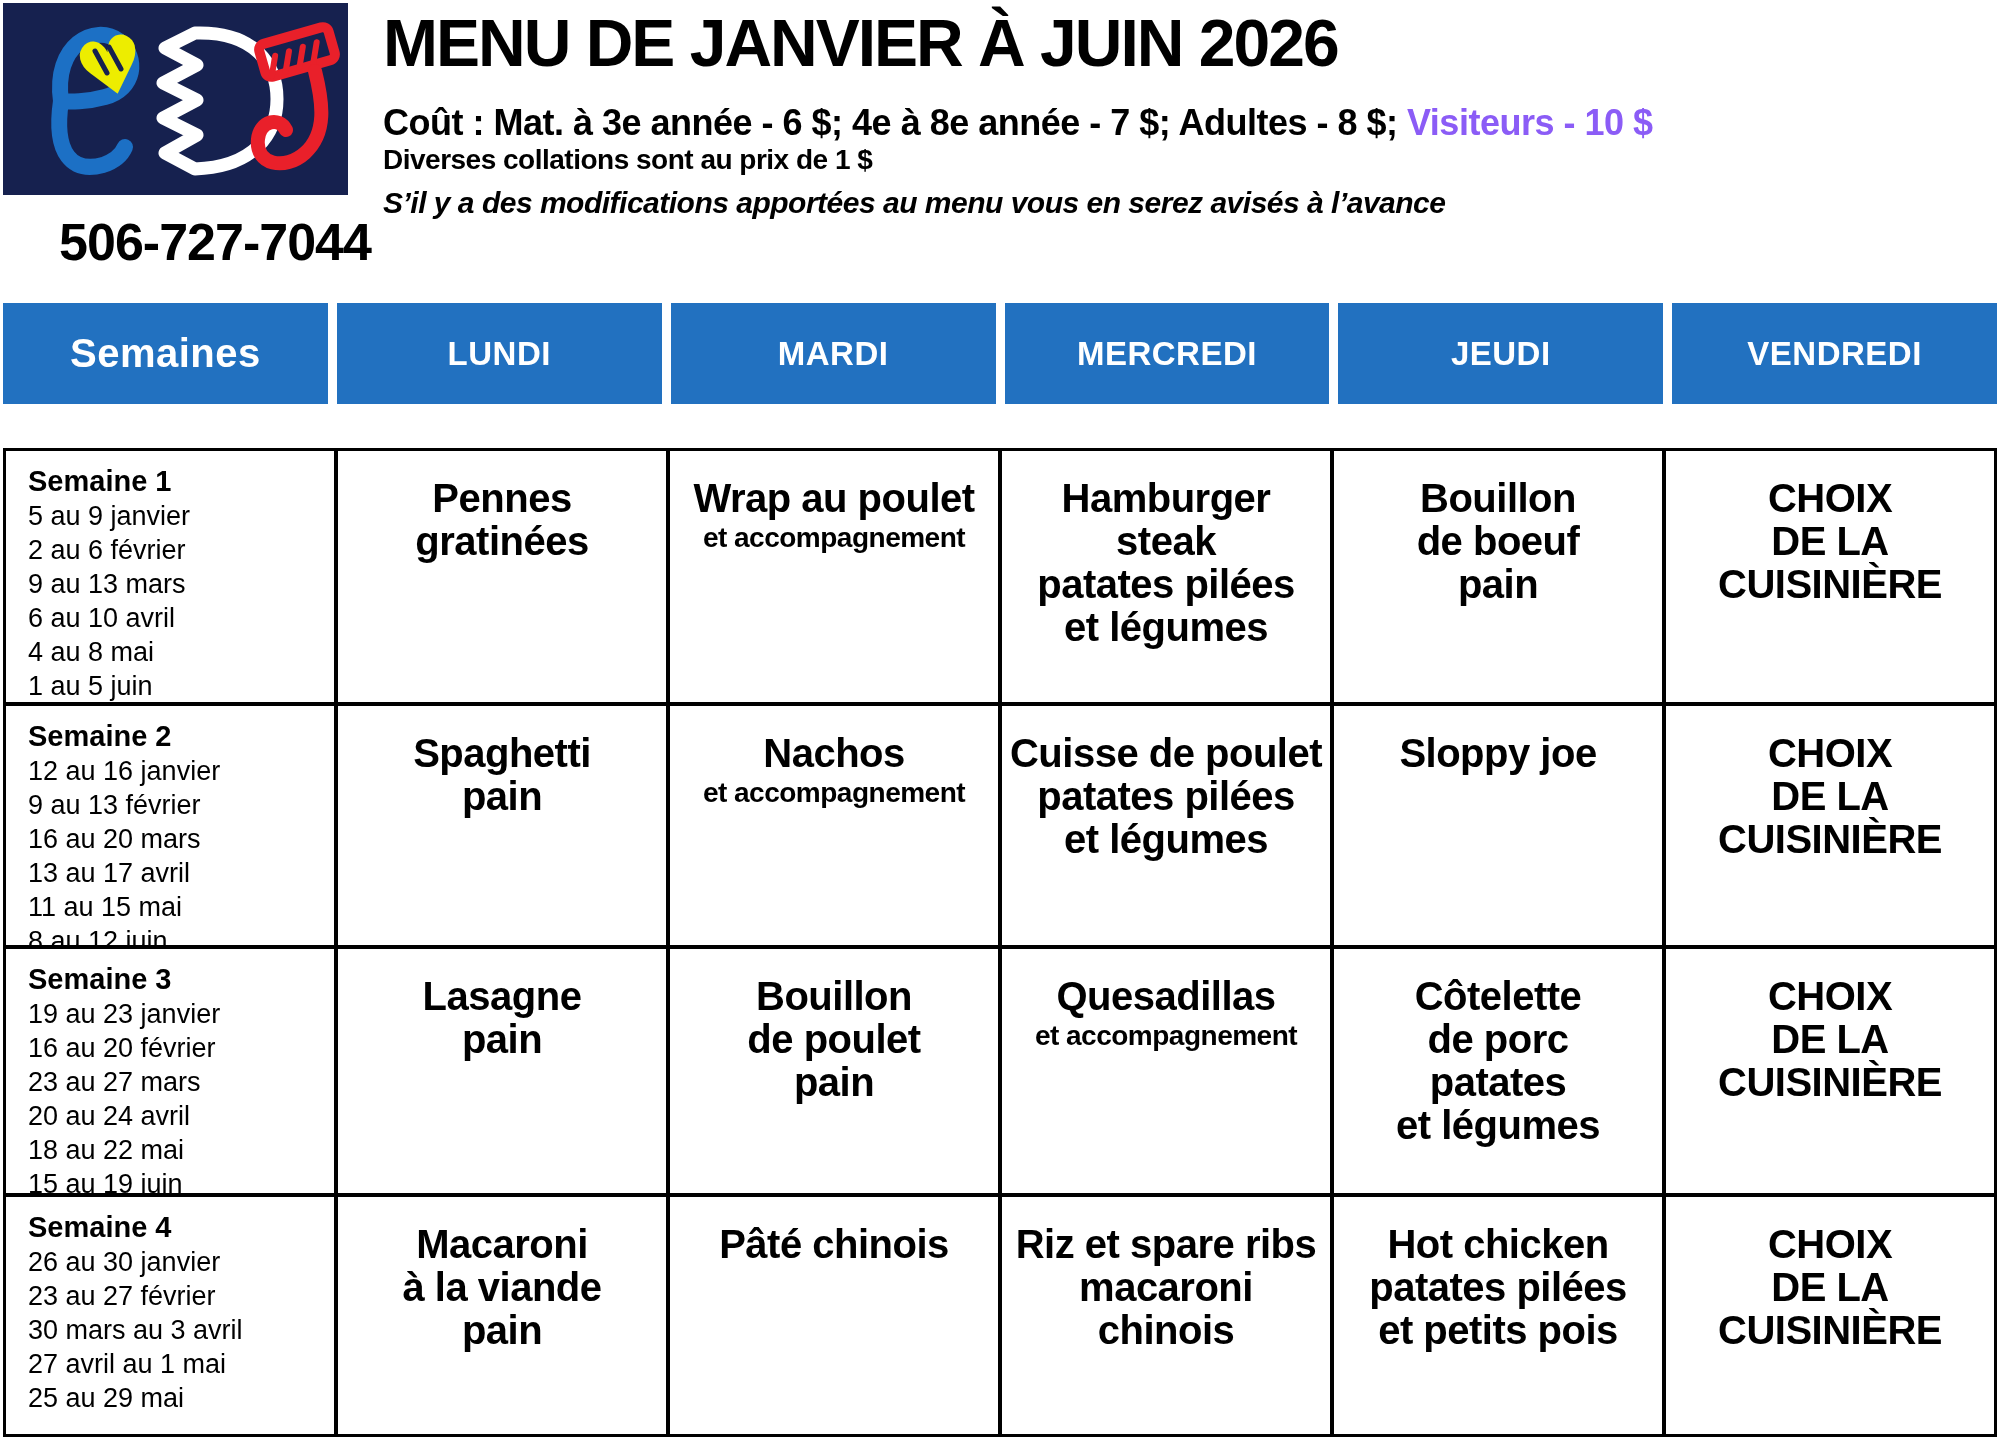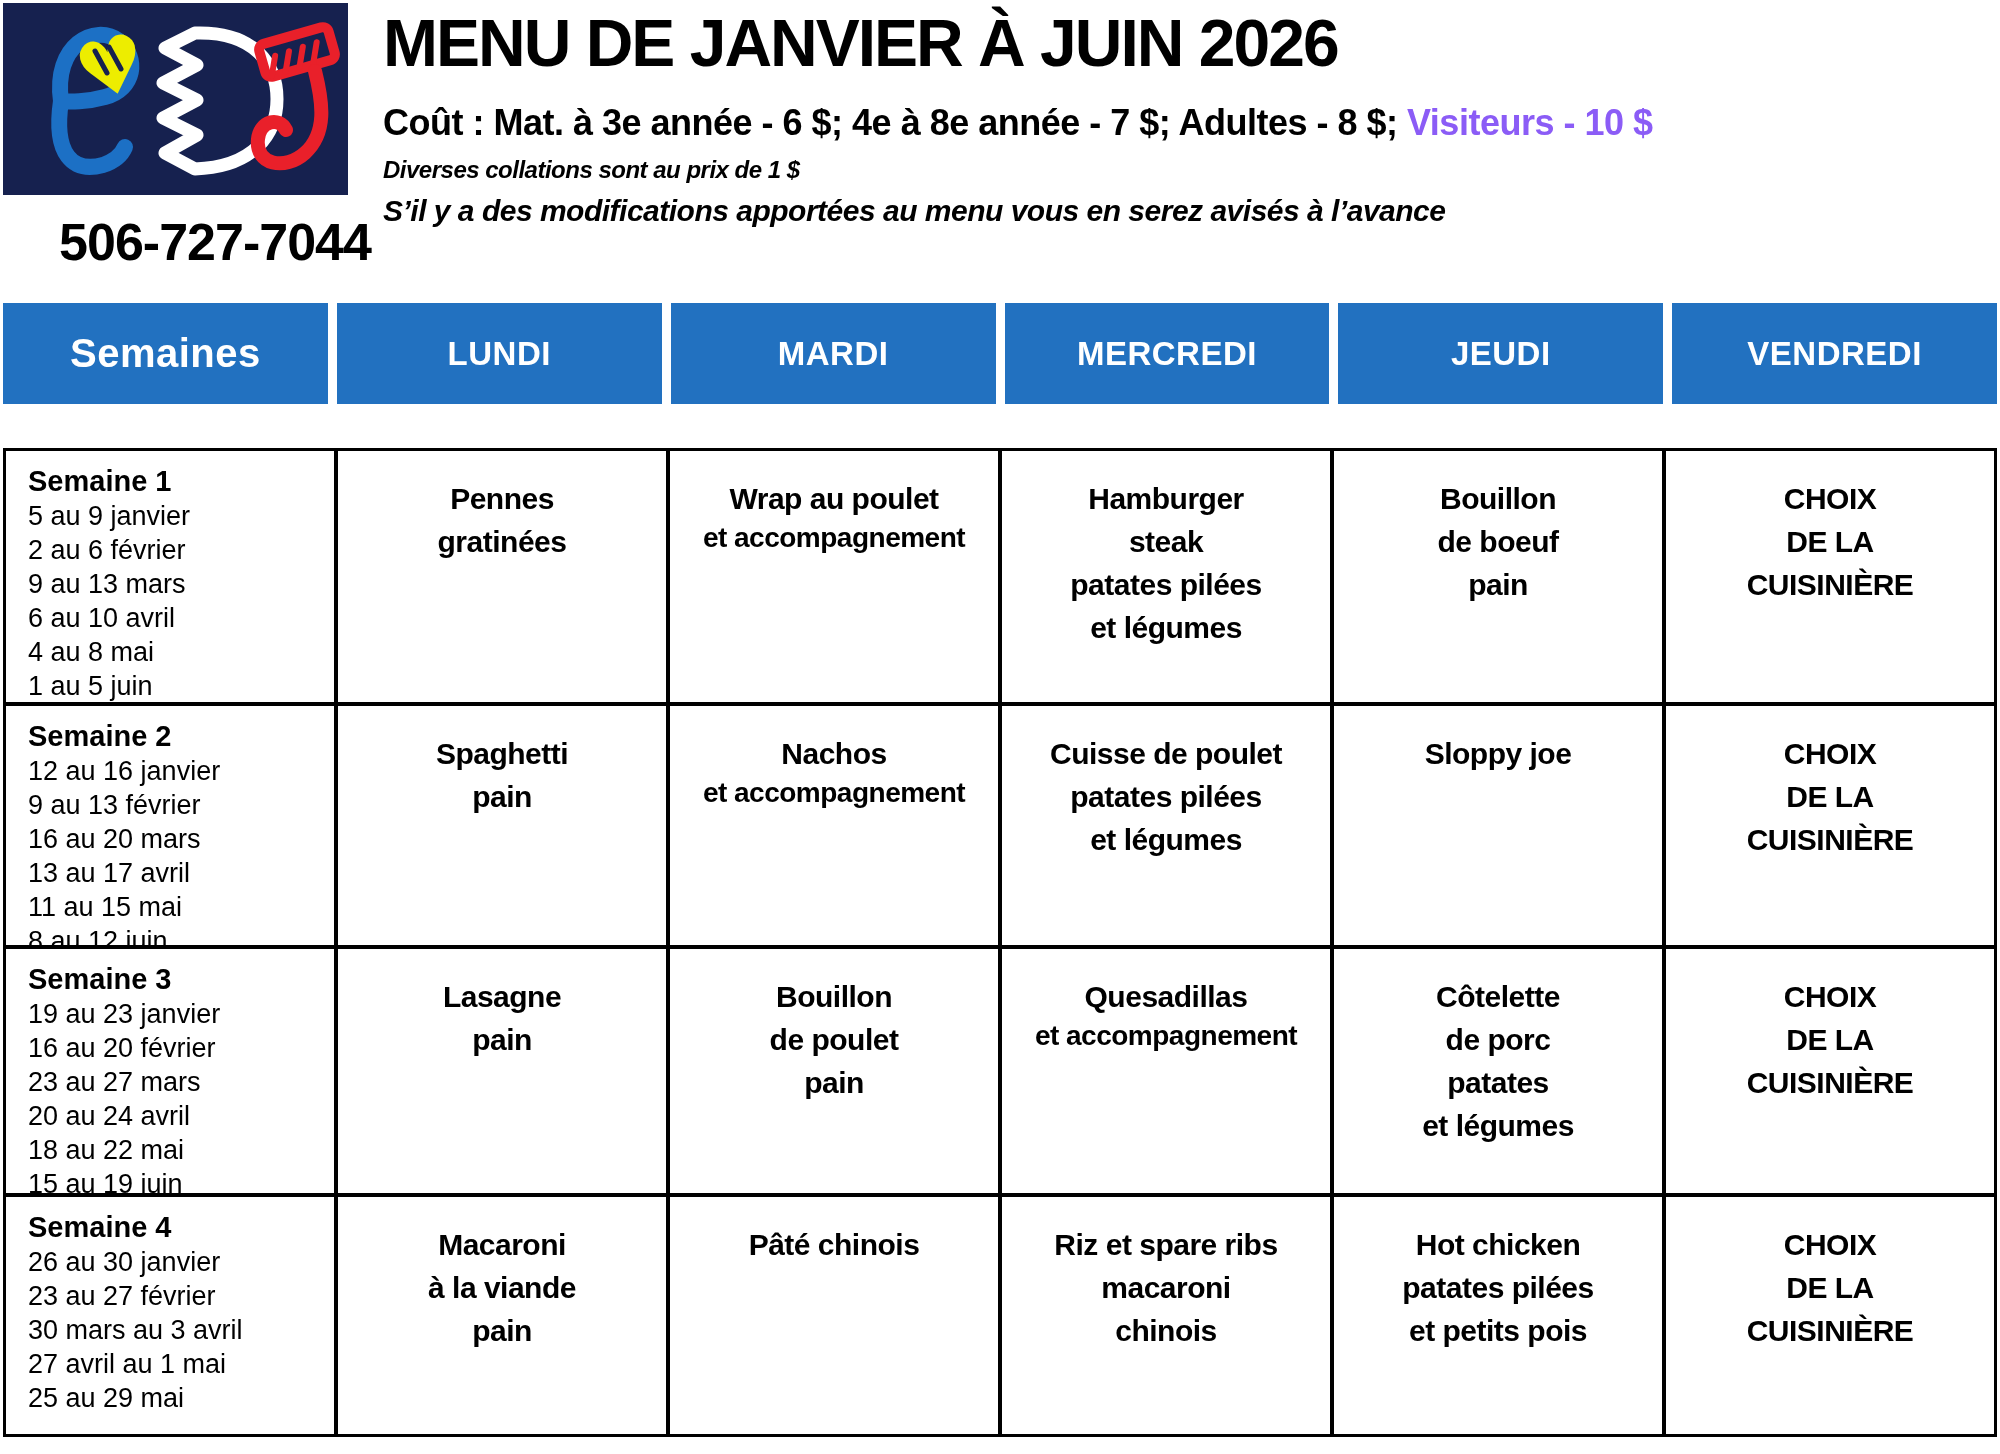--- a/index.html
+++ b/index.html
@@ -29,22 +29,21 @@
     font-size:66px;font-weight:bold;letter-spacing:-2px;
     line-height:1.15;white-space:nowrap;
   }
   .cost-line{
     margin-top:20px;
     font-size:36px;font-weight:bold;letter-spacing:-0.5px;
     white-space:nowrap;
   }
   .cost-red{color:#8b5cf6;}
   .snack-line{
-    margin-top:12px;
-    font-size:24px;font-weight:bold;letter-spacing:-0.5px;font-style:italic;
+    font-size:28px;font-weight:bold;letter-spacing:-0.5px;
   }
   .note-line{
     margin-top:10px;
     font-size:30px;font-weight:bold;font-style:italic;letter-spacing:-0.5px;
   }
   
   .menu-header{
     position:absolute;left:3px;top:303px;width:1994px;height:101px;
     display:grid;grid-template-columns:repeat(6,1fr);gap:9px;
   }
@@ -61,21 +60,21 @@
     grid-template-rows:251px 239px 244px 237px;
     gap:4px;
     background:#000;border:3px solid #000;
     box-sizing:border-box;
   }
   .cell{background:#fff;box-sizing:border-box;overflow:hidden;}
   .week{padding:12px 10px 0 22px;text-align:left;}
   .week-label{font-size:29px;font-weight:bold;line-height:36px;}
   .week-dates{font-size:27px;line-height:34px;white-space:pre-line;}
   .meal{padding-top:26px;text-align:center;}
-  .meal-main{font-size:30px;font-weight:bold;line-height:43px;letter-spacing:-0.5px;white-space:pre-line;}
+  .meal-main{font-size:40px;font-weight:bold;line-height:43px;letter-spacing:-0.5px;white-space:pre-line;}
   .meal-sub{font-size:28px;font-weight:bold;line-height:36px;letter-spacing:-0.5px;}
 </style>
 </head>
 <body>
 
 <div class="page">
 
   <div class="logo-box">
     <svg width="345" height="192" viewBox="0 0 345 192">
 

